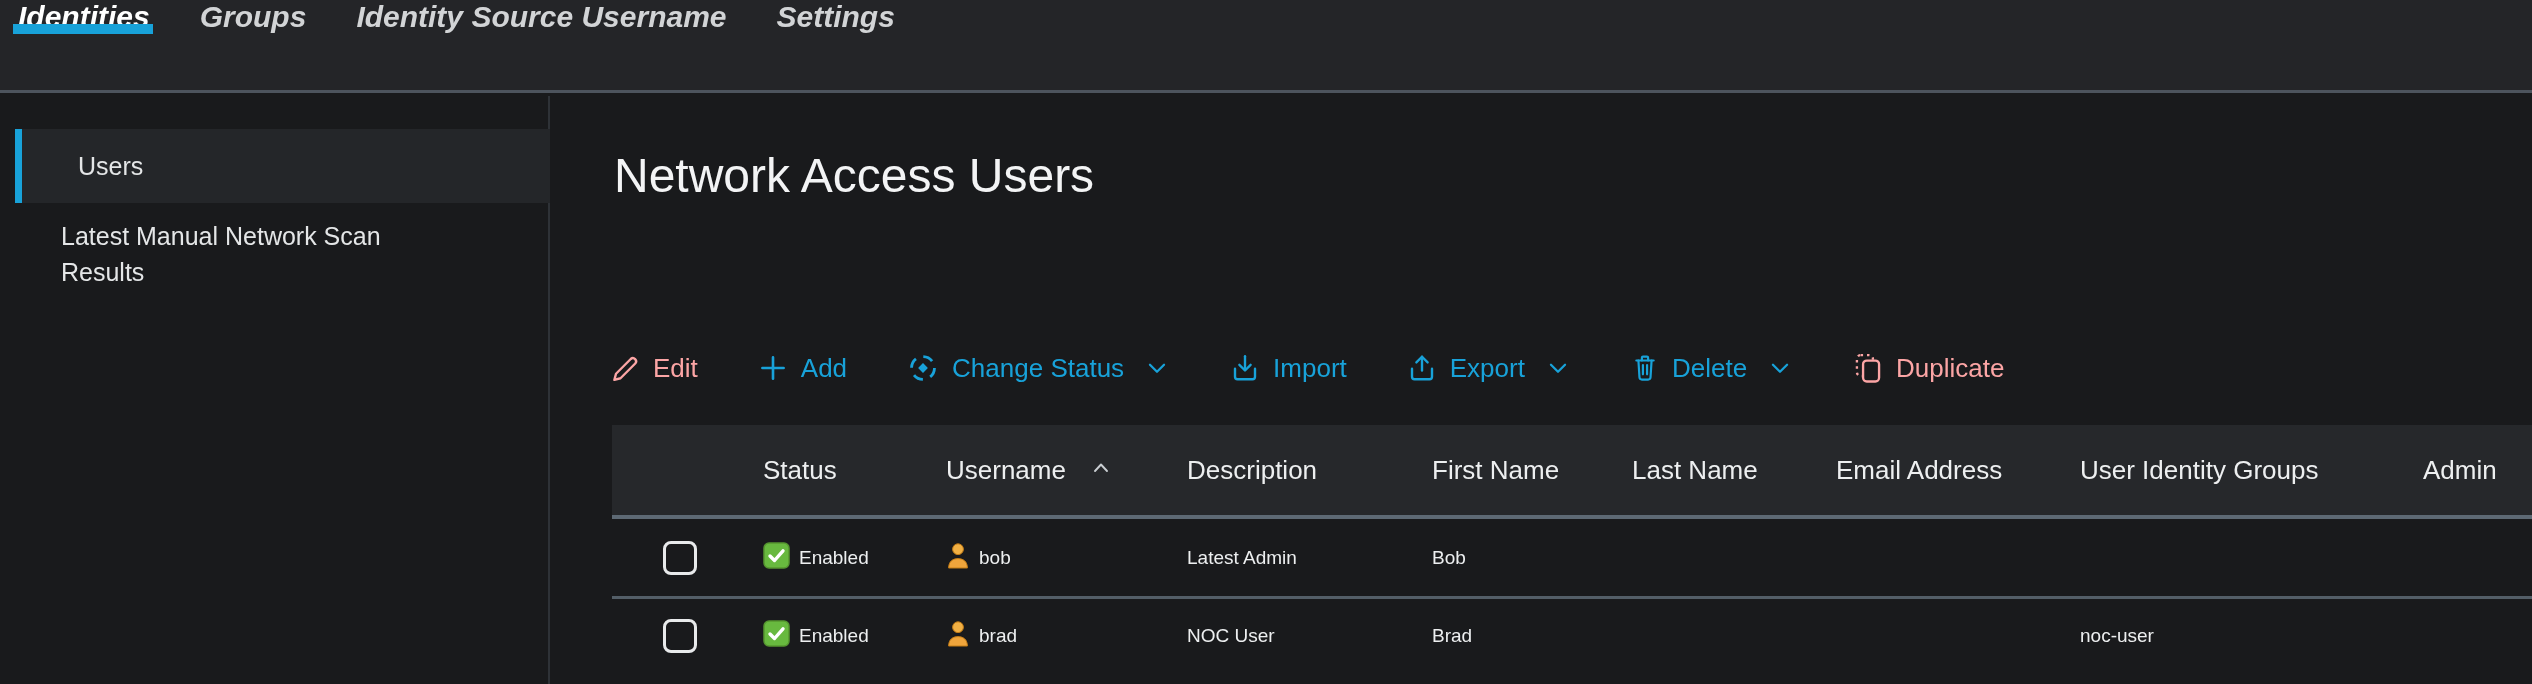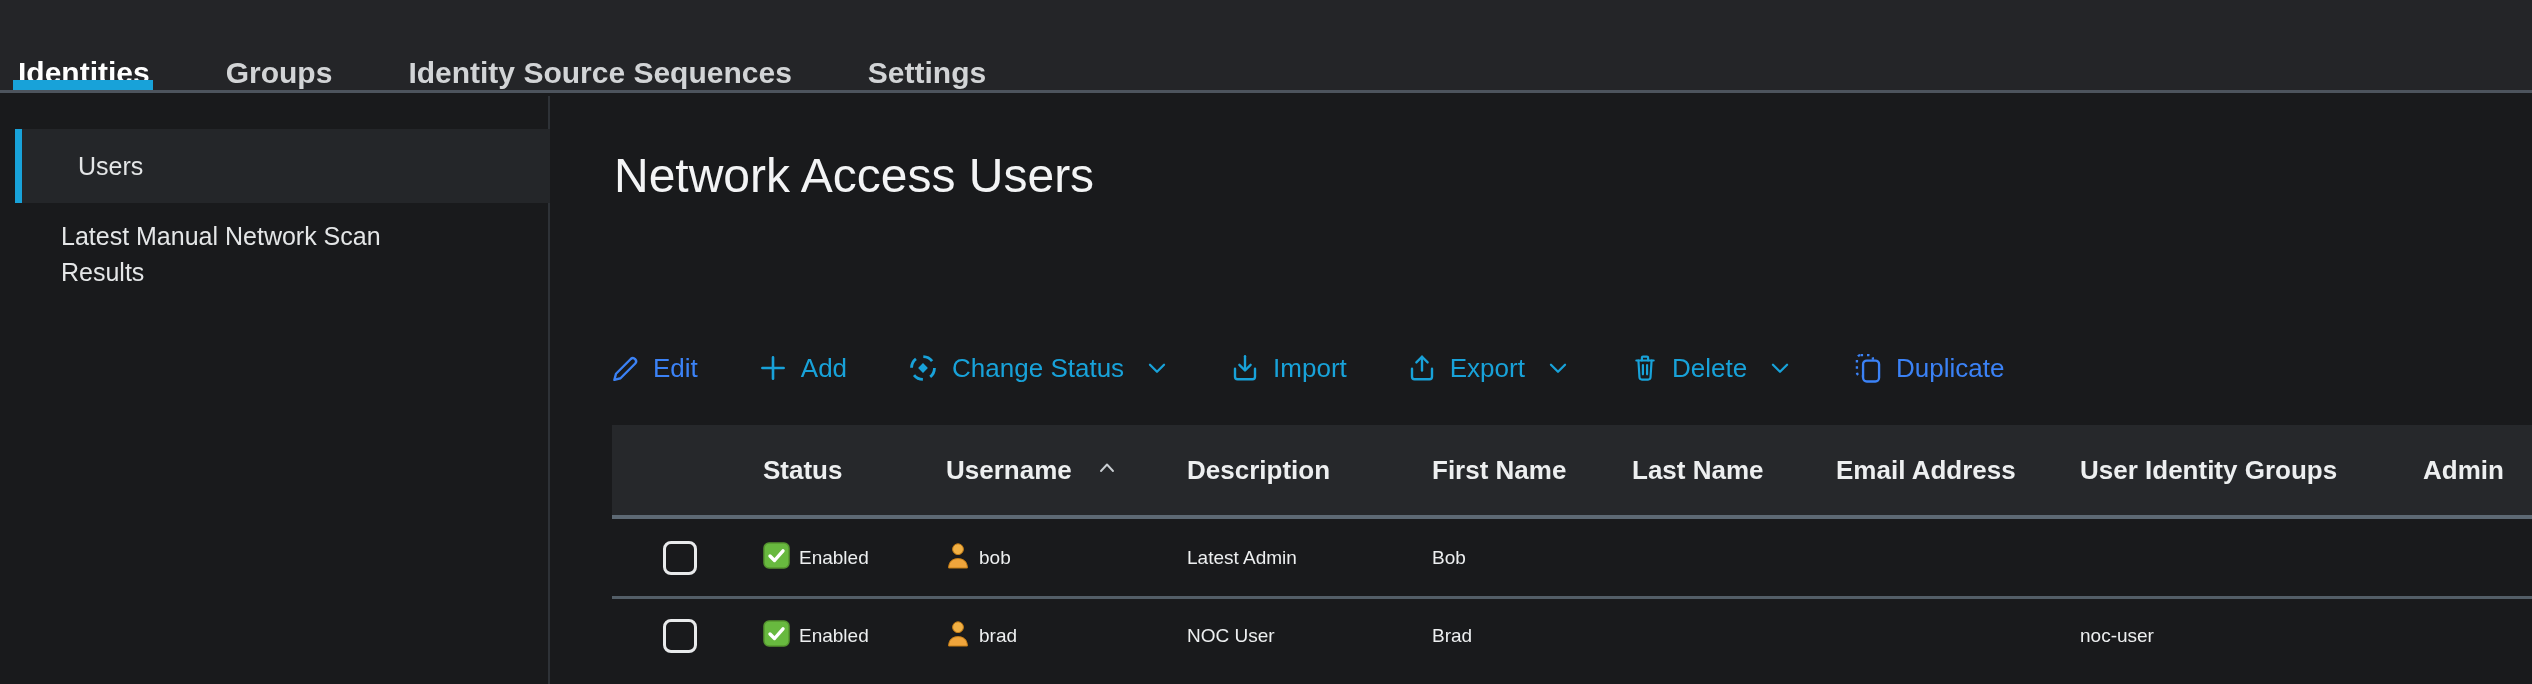--- a/index.html
+++ b/index.html
@@ -6,62 +6,62 @@
     --accent:#18a2d9; --page-bg:#191a1c; --nav-bg:#242528; --panel-bg:#242629;
     --header-bg:#26282b; --divider:#5d6974; --row-divider:#535e67; --nav-line:#4d545d;
     --text:#edeff0; --muted:#95a7b3; --green:#68b93f;
   }
   *{margin:0;padding:0;box-sizing:border-box;}
   html,body{width:2532px;height:684px;overflow:hidden;}
   body{background:var(--page-bg);font-family:"Liberation Sans",sans-serif;color:var(--text);position:relative;}
 
   
   .topnav{position:absolute;top:0;left:0;width:2532px;height:93px;background:var(--nav-bg);
-    border-bottom:3px solid var(--nav-line);display:flex;align-items:flex-end;padding-left:18px;gap:76px;}
+    border-bottom:3px solid var(--nav-line);display:flex;align-items:flex-start;padding-left:18px;gap:50px;font-style:italic;}
   .tab{display:flex;align-items:center;font-size:30px;font-weight:700;color:#d2d4d6;position:relative;cursor:pointer;white-space:nowrap;}
   .tab.active{color:#ffffff;}
   .tab.active::after{content:"";position:absolute;left:-5px;right:-3px;bottom:0;height:10px;background:var(--accent);}
 
   
   .sidebar{position:absolute;top:96px;left:0;width:550px;bottom:0;background:var(--page-bg);border-right:2px solid #2e3237;}
   .side-item{font-size:25px;color:#e4e6e7;cursor:pointer;}
   .side-item.selected{position:absolute;top:33px;left:15px;width:535px;height:74px;background:var(--panel-bg);
     border-left:7px solid var(--accent);display:flex;align-items:center;padding-left:56px;}
   .side-item.plain{position:absolute;top:122px;left:61px;width:380px;line-height:36px;}
 
   
   .main{position:absolute;top:96px;left:552px;right:0;bottom:0;}
   .page-title{position:absolute;top:52px;left:62px;font-size:48px;font-weight:400;color:#f3f4f5;white-space:nowrap;}
 
   
   .toolbar{position:absolute;top:256px;left:58px;display:flex;align-items:center;gap:60px;}
   .tool{display:flex;align-items:center;gap:13px;font-size:26px;color:var(--accent);cursor:pointer;white-space:nowrap;}
-  .tool.disabled{color:#3b82f6;cursor:default;align-items:center;}
+  .tool.disabled{color:#fca5a5;cursor:default;align-items:center;}
   .tool svg{display:block;}
   .tool .chev{margin-left:7px;}
 
   
   .table{position:absolute;top:329px;left:60px;right:0;}
   .grid{display:grid;grid-template-columns:151px 183px 241px 245px 200px 204px 244px 343px minmax(0,1fr);align-items:center;}
-  .thead{background:var(--header-bg);height:94px;border-bottom:4px solid var(--divider);font-weight:700;font-size:26px;}
+  .thead{background:var(--header-bg);height:94px;border-bottom:4px solid var(--divider);font-weight:400;font-size:26px;}
   .th{display:flex;align-items:center;white-space:nowrap;cursor:pointer;}
   .th .sort{margin-left:24px;}
   .trow{height:77px;font-size:19px;}
   .trow.second{border-top:3px solid var(--row-divider);}
   .cell{display:flex;align-items:center;gap:9px;white-space:nowrap;overflow:hidden;}
   .chkcell{padding-left:51px;}
   .checkbox{width:34px;height:34px;border:3px solid #e8eaeb;border-radius:8px;background:transparent;cursor:pointer;}
 </style>
 </head>
 <body>
 
 <div class="topnav">
   <div class="tab active">Identities</div>
   <div class="tab">Groups</div>
-  <div class="tab">Identity Source Sequences</div>
+  <div class="tab">Identity Source Username</div>
   <div class="tab">Settings</div>
 </div>
 
 <div class="sidebar">
   <div class="side-item selected">
     <span>Users</span>
   </div>
   <div class="side-item plain">
     <span>Latest Manual Network Scan Results</span>
   </div>

